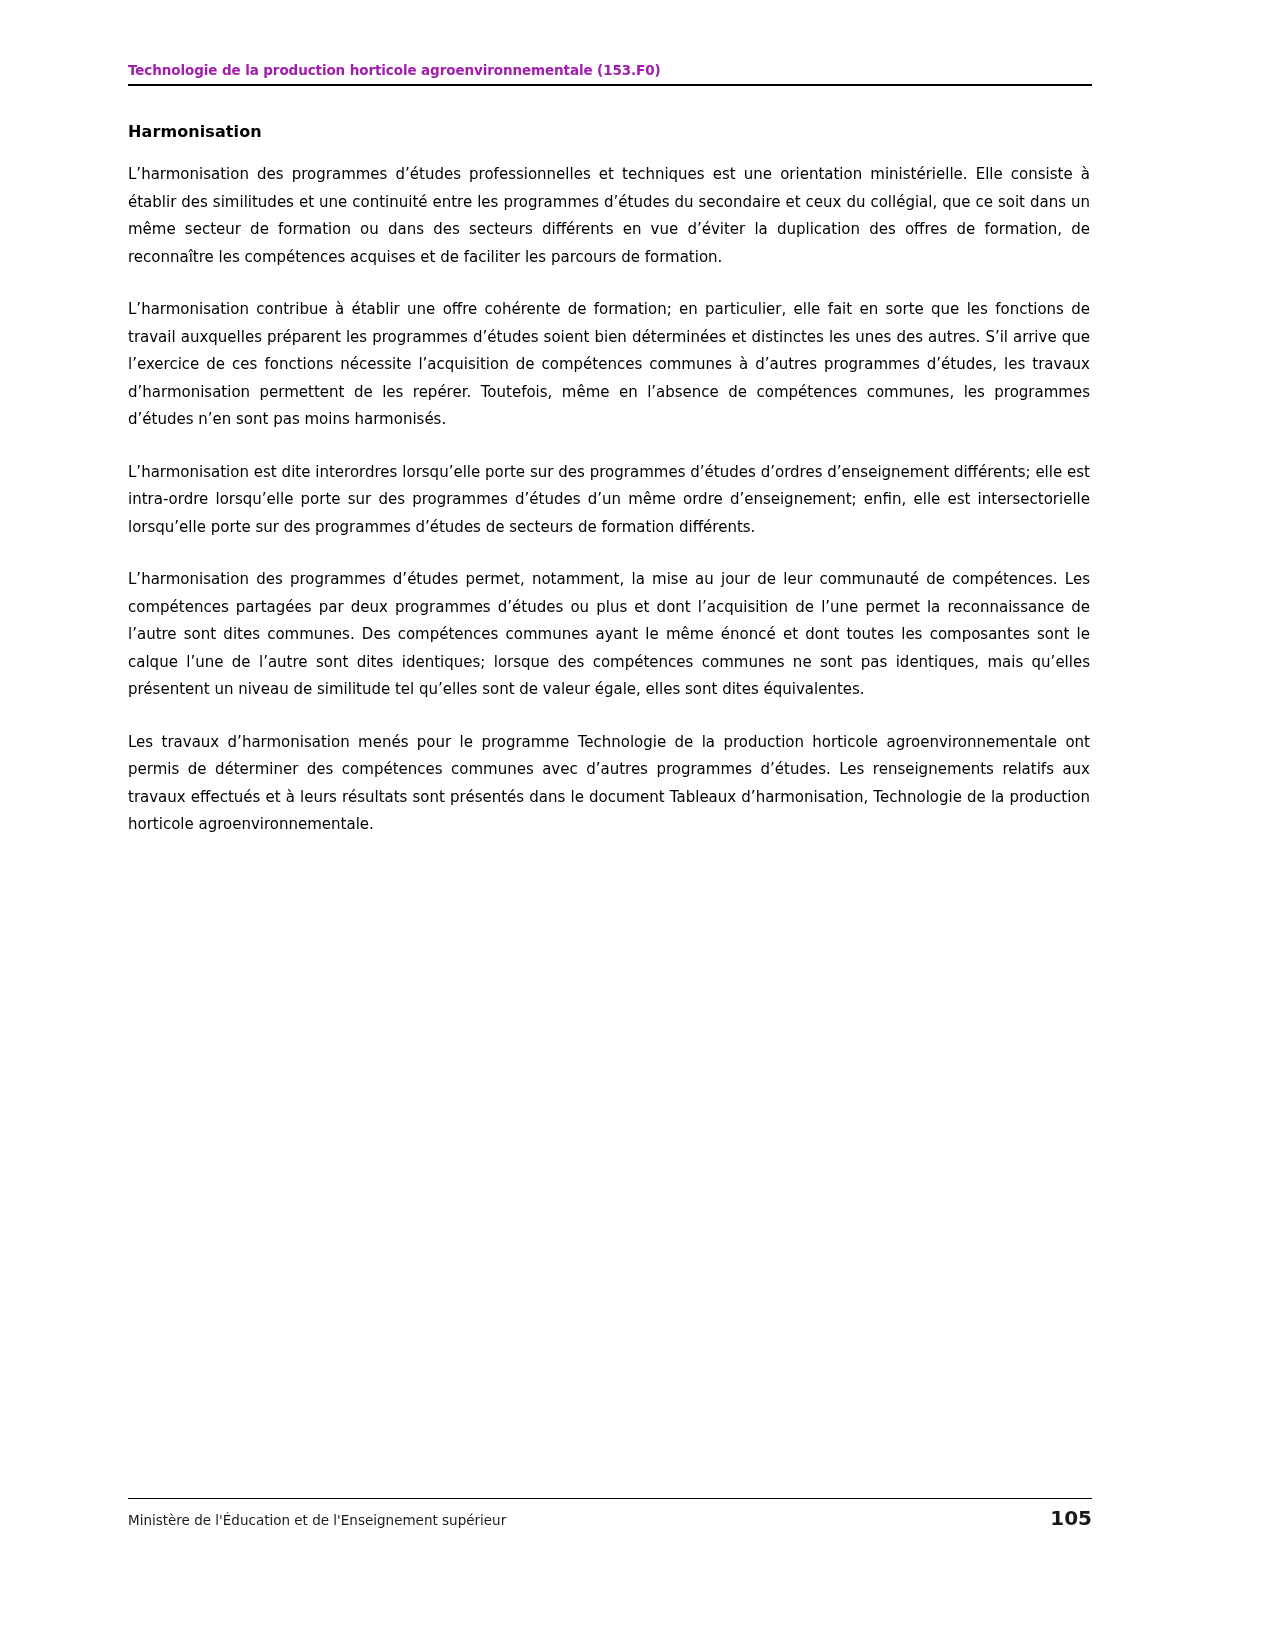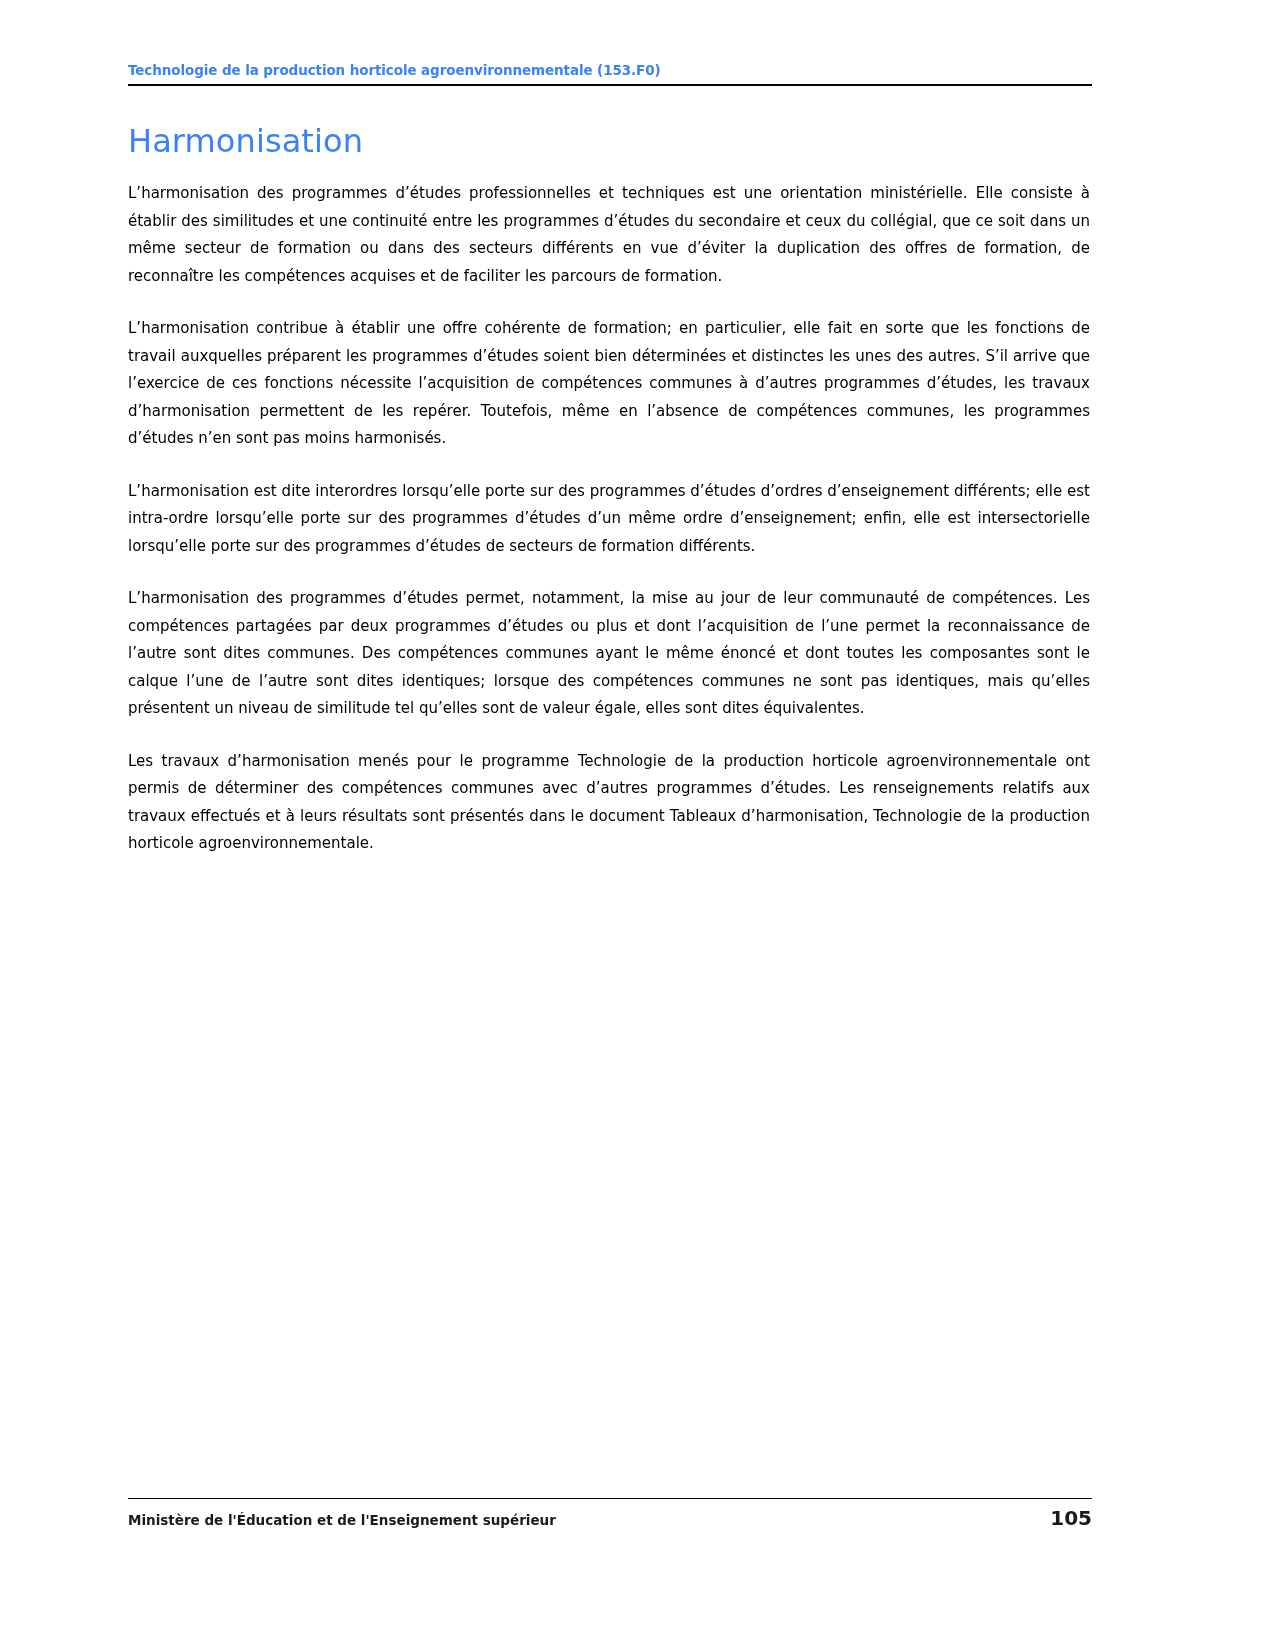--- a/index.html
+++ b/index.html
@@ -19,38 +19,38 @@
   .header {
     position: absolute;
     top: 62px;
     left: 128px;
     width: 964px;
   }
   .header-text {
     font-family: "DejaVu Sans", sans-serif;
     font-size: 13.5px;
     font-weight: bold;
-    color: #3b82f6;
+    color: #a21caf;
     letter-spacing: -0.1px;
   }
   .header-rule {
     margin-top: 6px;
     border-bottom: 2.5px solid #000000;
   }
   .content {
     position: absolute;
     top: 122px;
     left: 128px;
     width: 962px;
   }
   h1.section-title {
     font-family: "DejaVu Sans", sans-serif;
-    font-size: 32px;
-    font-weight: normal;
-    color: #3b82f6;
+    font-size: 16px;
+    font-weight: bold;
+    color: #000000;
     margin: 0 0 20px 0;
     letter-spacing: 0.1px;
   }
   p.body-par {
     font-family: "DejaVu Sans", sans-serif;
     font-size: 15px;
     line-height: 27.5px;
     color: #000000;
     margin: 0 0 25px 0;
     text-align: justify;
@@ -70,21 +70,21 @@
     margin-bottom: 7px;
   }
   .footer-row {
     display: flex;
     justify-content: space-between;
     align-items: baseline;
   }
   .footer-text {
     font-family: "DejaVu Sans", sans-serif;
     font-size: 13.5px;
-    font-weight: bold;
+    font-weight: normal;
     color: #1a1a1a;
   }
   .footer-page {
     font-family: "DejaVu Sans", sans-serif;
     font-size: 20px;
     font-weight: bold;
     color: #1a1a1a;
   }
 </style>
 </head>

